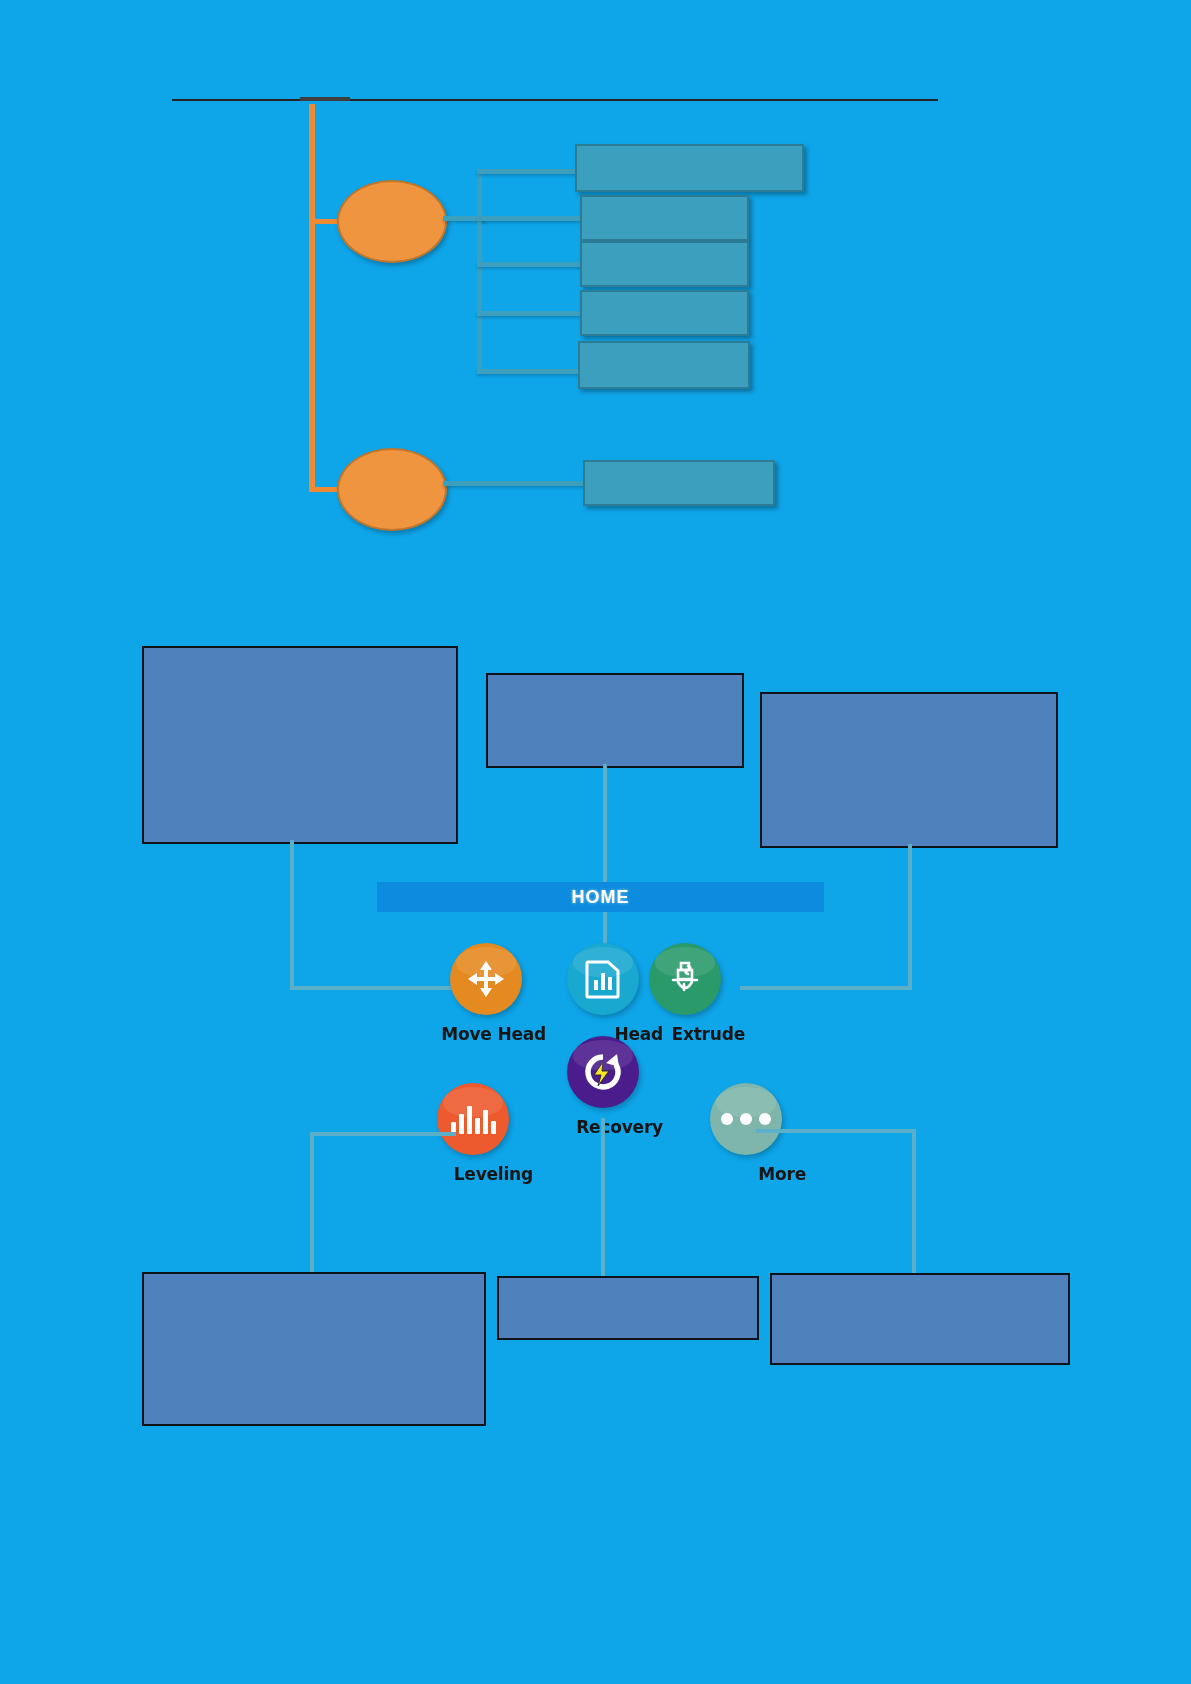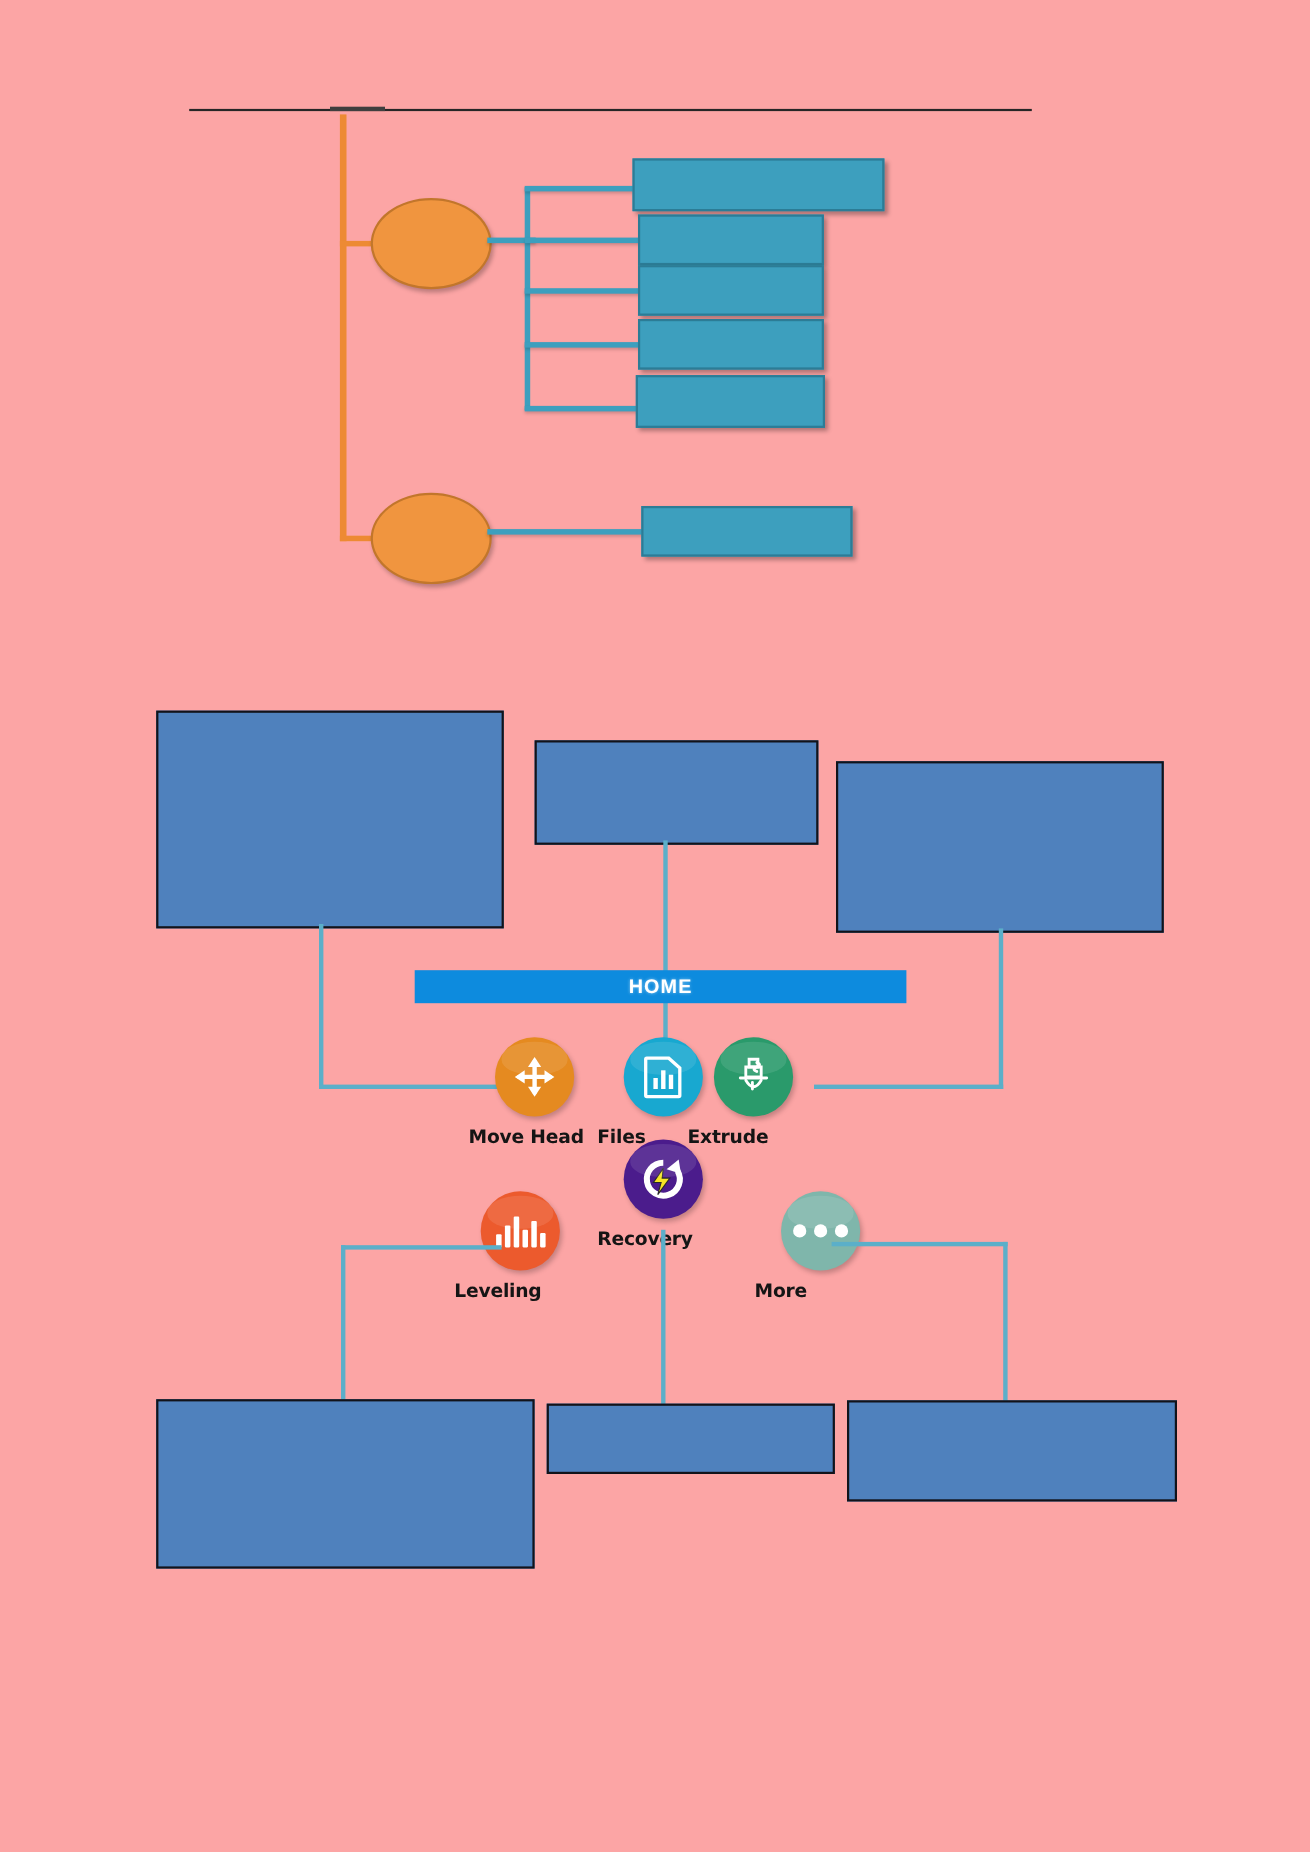--- a/index.html
+++ b/index.html
@@ -11,21 +11,21 @@
     width: 1191px;
     height: 1684px;
     position: relative;
     font-family: "Liberation Sans", sans-serif;
     overflow: hidden;
   }
 
   .page {
     position: absolute;
     inset: 0;
-    background: #fca5a5;
+    background: #0ea5e9;
   }
 
   
   .top-rule {
     position: absolute;
     left: 172px;
     top: 99px;
     width: 766px;
     height: 2px;
     background: #262626;
@@ -108,21 +108,21 @@
     display: flex;
     align-items: center;
     justify-content: center;
     text-shadow: 0 0 3px rgba(255,255,255,0.55);
   }
 
   
   .tile {
     position: absolute;
     width: 120px;
-    text-align: left;
+    text-align: right;
   }
   .tile .disc {
     width: 72px;
     height: 72px;
     border-radius: 50%;
     margin: 0 auto;
     position: relative;
     display: flex;
     align-items: center;
     justify-content: center;
@@ -266,21 +266,21 @@
 
     <div class="tile" style="left:543px; top:943px;">
       <div class="disc" style="background:#18A8D0;">
         <svg width="40" height="42" viewBox="0 0 40 42" aria-hidden="true">
           <path d="M5 4 h20 l10 9 v25 a1 1 0 0 1 -1 1 h-29 a1 1 0 0 1 -1 -1 v-33 a1 1 0 0 1 1 -1 z" fill="none" stroke="#ffffff" stroke-width="3"></path>
           <rect x="11" y="22" width="4" height="10" fill="#ffffff"></rect>
           <rect x="18" y="15" width="4" height="17" fill="#ffffff"></rect>
           <rect x="25" y="19" width="4" height="13" fill="#ffffff"></rect>
         </svg>
       </div>
-      <div class="caption">Files</div>
+      <div class="caption">Head</div>
     </div>
 
     <div class="tile" style="left:625px; top:943px;">
       <div class="disc" style="background:#2A9A6B;">
         <svg width="42" height="42" viewBox="0 0 42 42" aria-hidden="true">
           <g fill="none" stroke="#ffffff" stroke-width="2.6" stroke-linecap="round">
             <path d="M17 5 h8 v7 h-8 z"></path>
             <path d="M14 12 h14 v9 h-14 z"></path>
             <path d="M9 22 h24"></path>
             <path d="M14 24 q7 12 14 0"></path>

